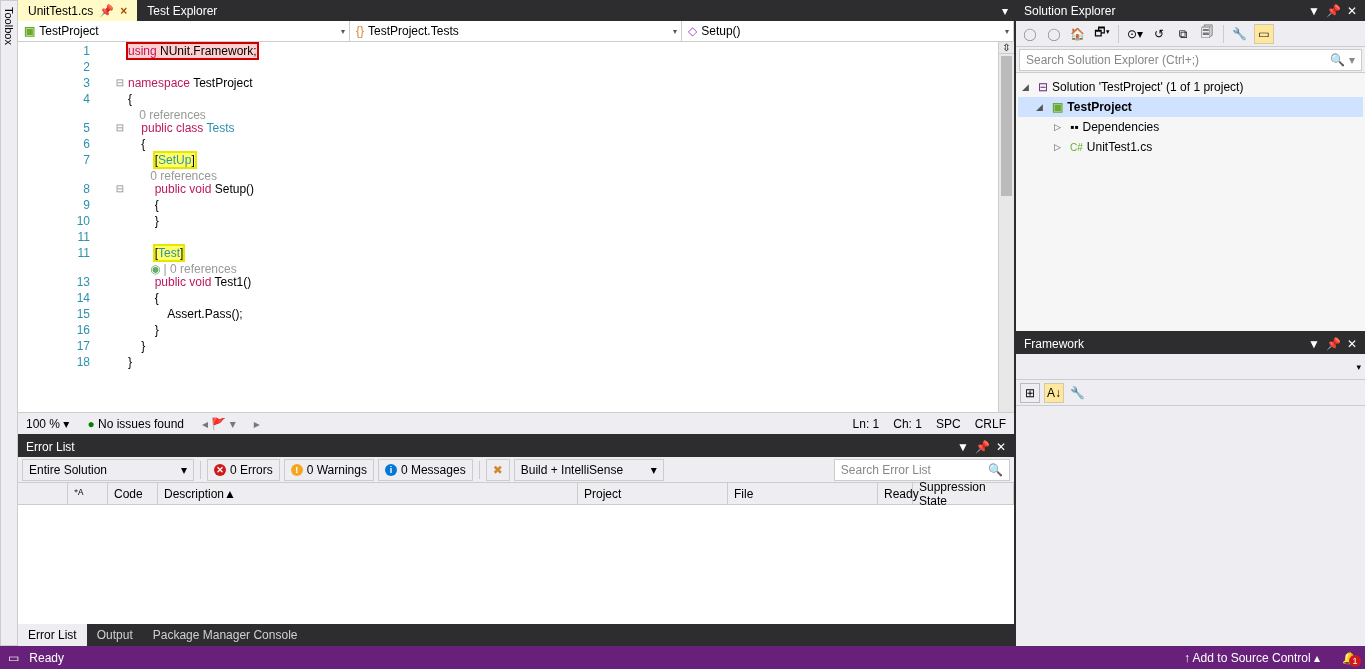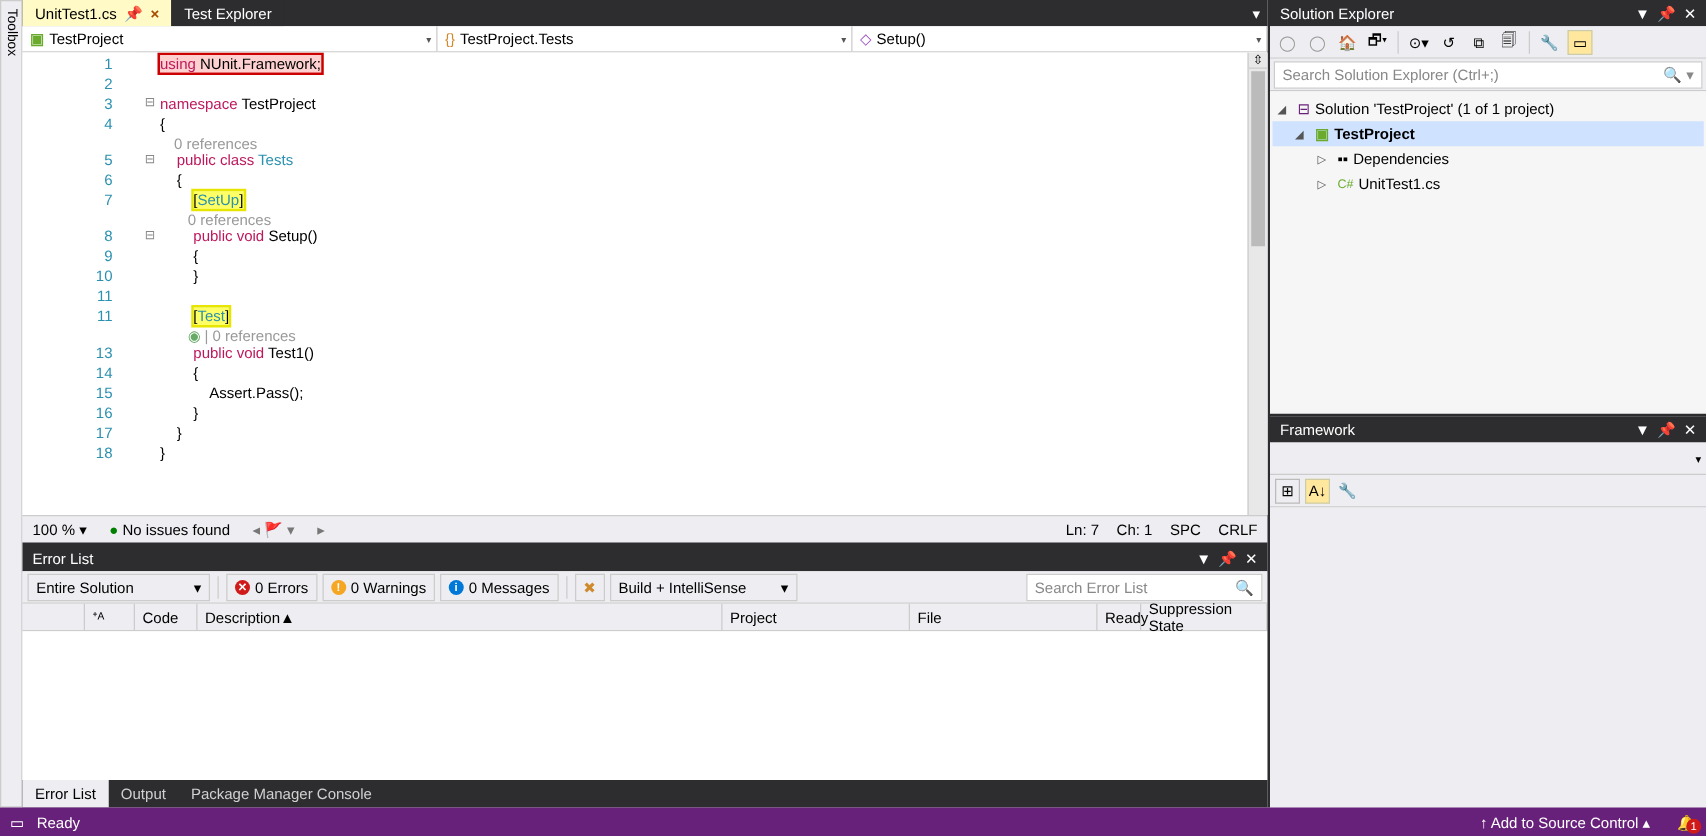--- a/index.html
+++ b/index.html
@@ -158,38 +158,38 @@
       </div>
 
       <div class="editor-status">
         <div class="left">
           <span><span>100 %</span> ▾</span>
           <span><span style="color:green;">●</span> <span>No issues found</span></span>
           <span style="color:#777;">◂ 🚩 ▾</span>
           <span style="color:#777;">▸</span>
         </div>
         <div class="right">
-          <span>Ln: 7</span>
+          <span>Ln: 1</span>
           <span>Ch: 1</span>
           <span>SPC</span>
           <span>CRLF</span>
         </div>
       </div>
 
       <div style="height:190px; display:flex; flex-direction:column; border-top:2px solid #2d2d30;">
         <div class="panel-title">
           <span>Error List</span>
           <span class="icons">
               <span>▼</span> 
               <span>📌</span> 
               <span>✕</span>
             </span>
         </div>
         <div class="toolbar">
-          <div class="btn" style="width:146px;justify-content:space-between;">
+          <div class="btn" style="width:172px;justify-content:space-between;">
               <span>Entire Solution</span>
               <span>▾</span>
             </div>
           <div class="sep"></div>
           <div class="btn">
               <span class="icon-circle err">✕</span>
               <span>0 Errors</span>
             </div>
           <div class="btn">
               <span class="icon-circle warn">!</span>

